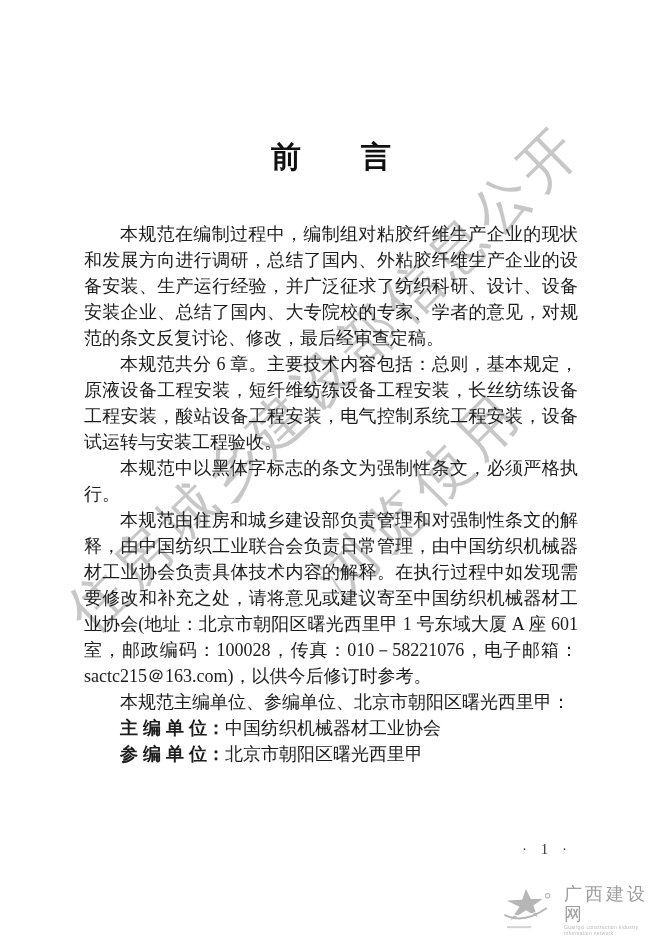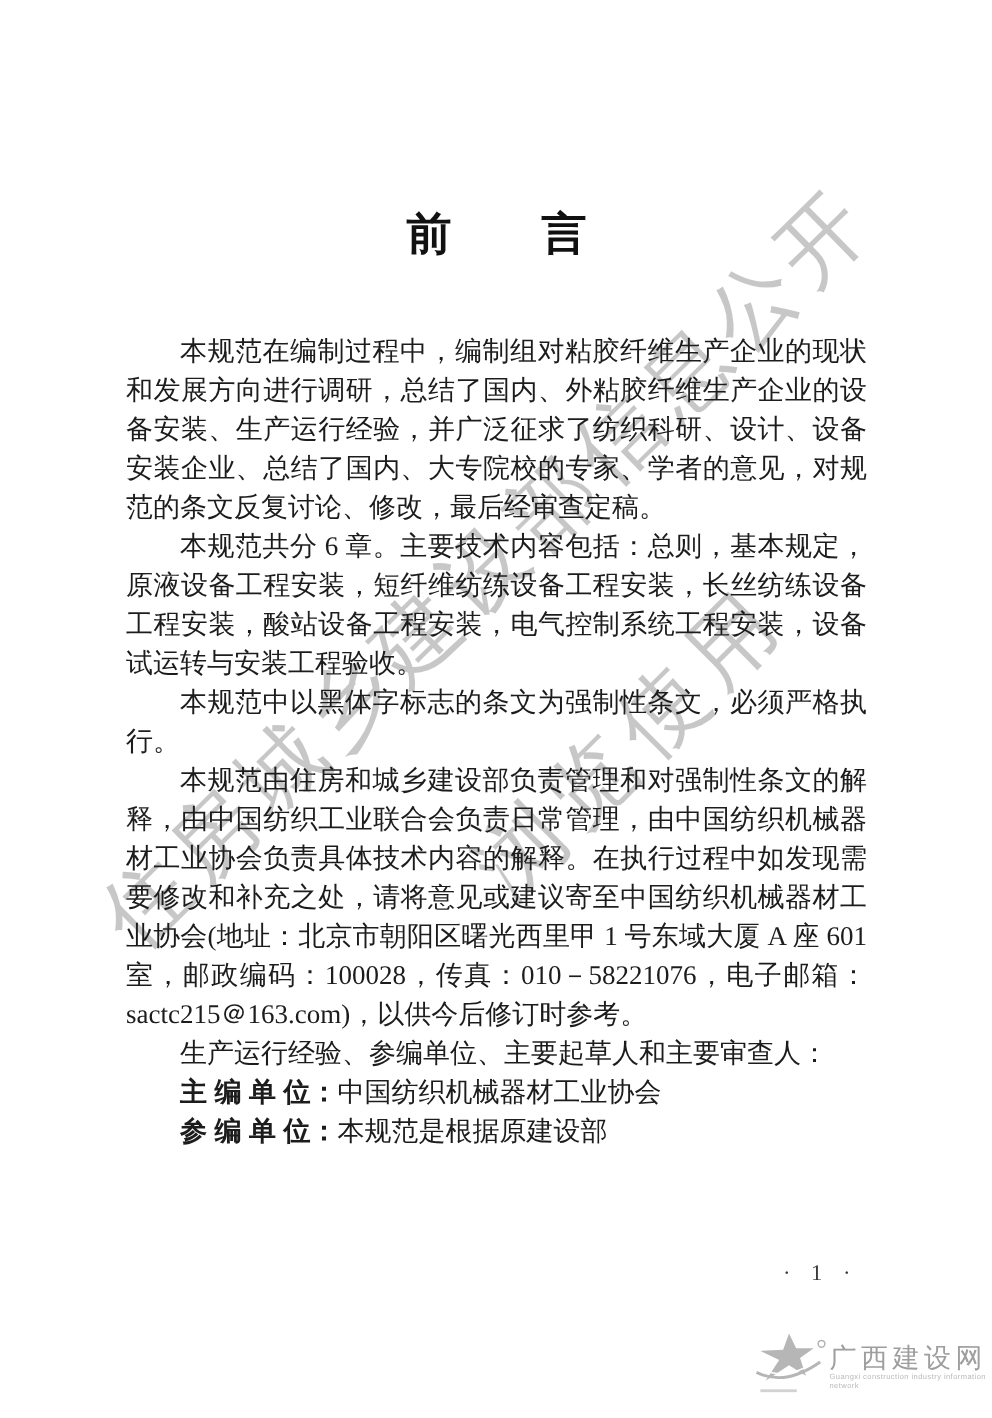--- a/index.html
+++ b/index.html
@@ -79,21 +79,21 @@
     letter-spacing: 5px;
     color: #3a3a3a;
     z-index: 2;
   }
   .site-logo {
     position: absolute;
     left: 500px; top: 884px;
     width: 158px;
     display: flex;
     align-items: center;
-    gap: 1px;
+    gap: 12px;
     z-index: 2;
   }
   .logo-star { flex: 0 0 auto; }
   .logo-text-col { display: flex; flex-direction: column; }
   .logo-name {
     font-size: 18px;
     line-height: 20px;
     letter-spacing: 3px;
     color: #9e9e9e;
     font-family: "Liberation Serif", serif;
@@ -115,31 +115,31 @@
   <div class="watermark-line wm2">浏览使用</div>
 
   <div class="content">
     <h1 class="doc-title">前　　言</h1>
 
     <div class="body-text">
       <p>本规范在编制过程中，编制组对粘胶纤维生产企业的现状和发展方向进行调研，总结了国内、外粘胶纤维生产企业的设备安装、生产运行经验，并广泛征求了纺织科研、设计、设备安装企业、总结了国内、大专院校的专家、学者的意见，对规范的条文反复讨论、修改，最后经审查定稿。</p>
       <p>本规范共分 6 章。主要技术内容包括：总则，基本规定，原液设备工程安装，短纤维纺练设备工程安装，长丝纺练设备工程安装，酸站设备工程安装，电气控制系统工程安装，设备试运转与安装工程验收。</p>
       <p>本规范中以黑体字标志的条文为强制性条文，必须严格执行。</p>
       <p>本规范由住房和城乡建设部负责管理和对强制性条文的解释，由中国纺织工业联合会负责日常管理，由中国纺织机械器材工业协会负责具体技术内容的解释。在执行过程中如发现需要修改和补充之处，请将意见或建议寄至中国纺织机械器材工业协会(地址：北京市朝阳区曙光西里甲 1 号东域大厦 A 座 601 室，邮政编码：100028，传真：010－58221076，电子邮箱：sactc215＠163.com)，以供今后修订时参考。</p>
-      <p>生产运行经验、参编单位、主要起草人和主要审查人：</p>
+      <p>本规范主编单位、参编单位、北京市朝阳区曙光西里甲：</p>
     </div>
 
     <div class="credits">
       <div class="credit-row">
         <span class="credit-label">主 编 单 位：</span>
         <span class="credit-value">中国纺织机械器材工业协会</span>
       </div>
       <div class="credit-row">
         <span class="credit-label">参 编 单 位：</span>
-        <span class="credit-value">本规范是根据原建设部</span>
+        <span class="credit-value">北京市朝阳区曙光西里甲</span>
       </div>
     </div>
   </div>
 
   <div class="page-number">· 1 ·</div>
 
   <div class="site-logo">
     <span class="logo-star">
       <svg width="52" height="48" viewBox="0 0 60 54">
         <path d="M30 5 L35.5 16.5 L49 16.5 L38.5 24 L43 37.5 L30 29.5 L12 41.5 L22.5 25.5 L8 18.5 L25.5 17.5 Z" fill="#b6b6b6"></path>

